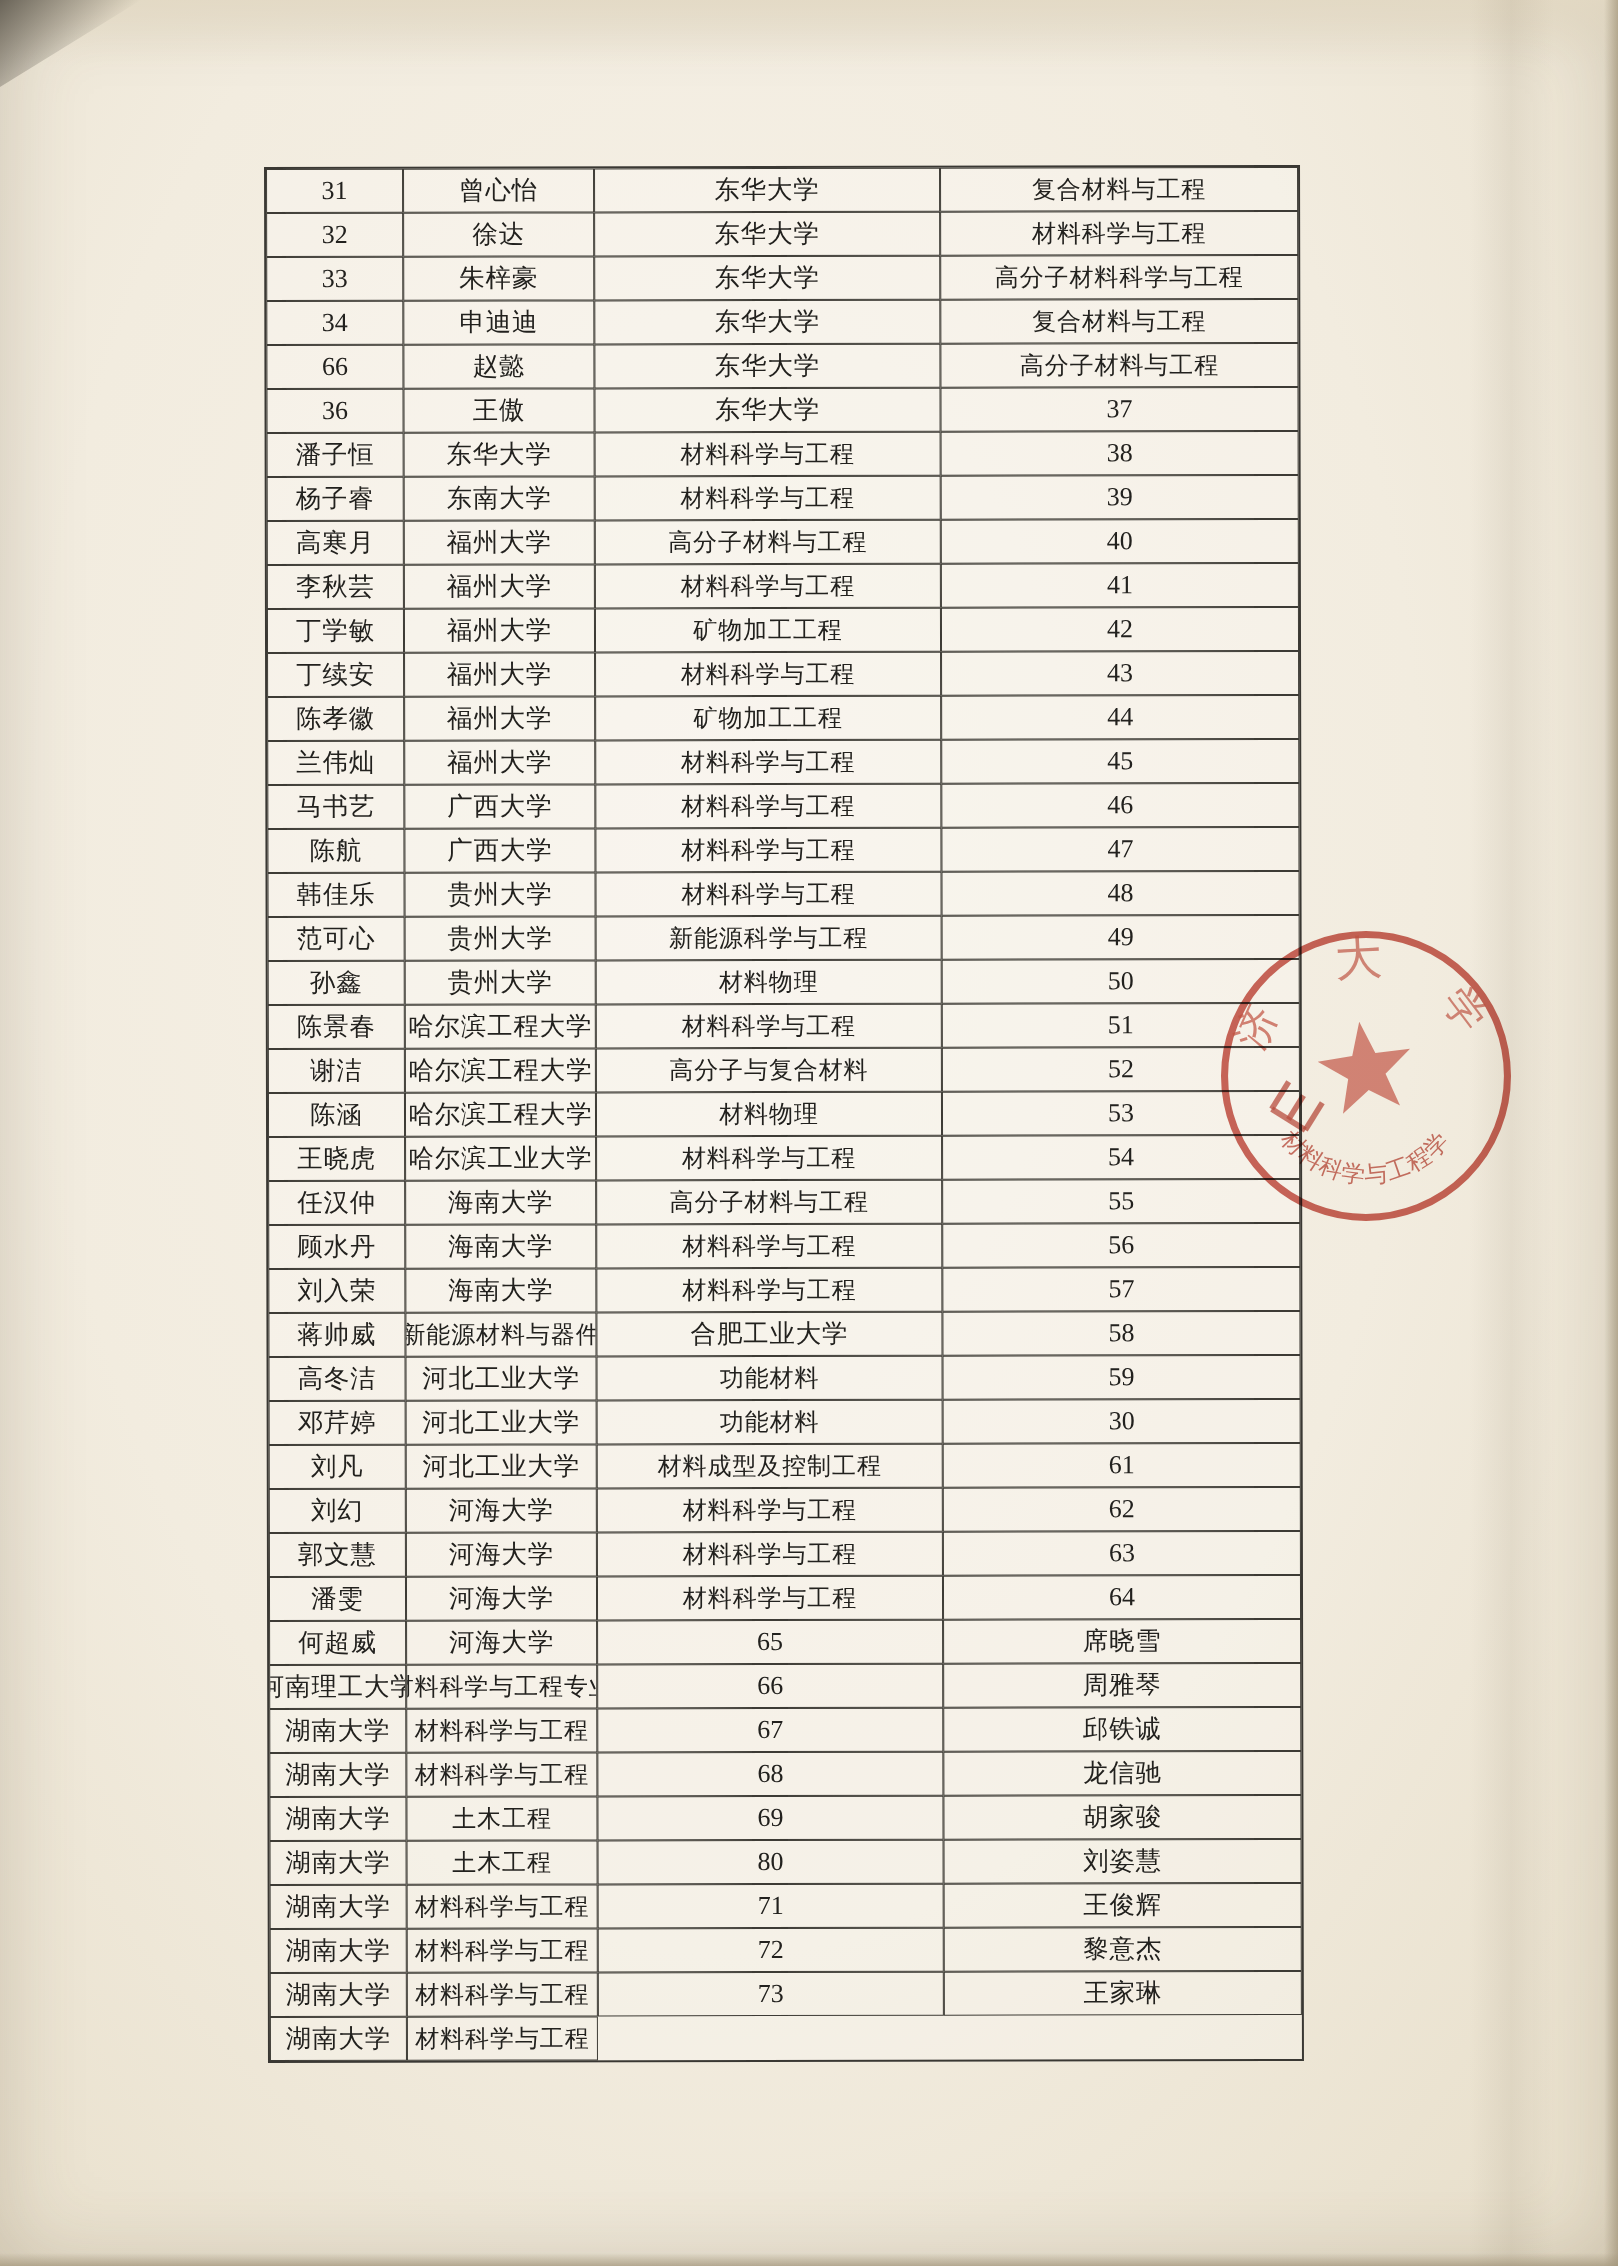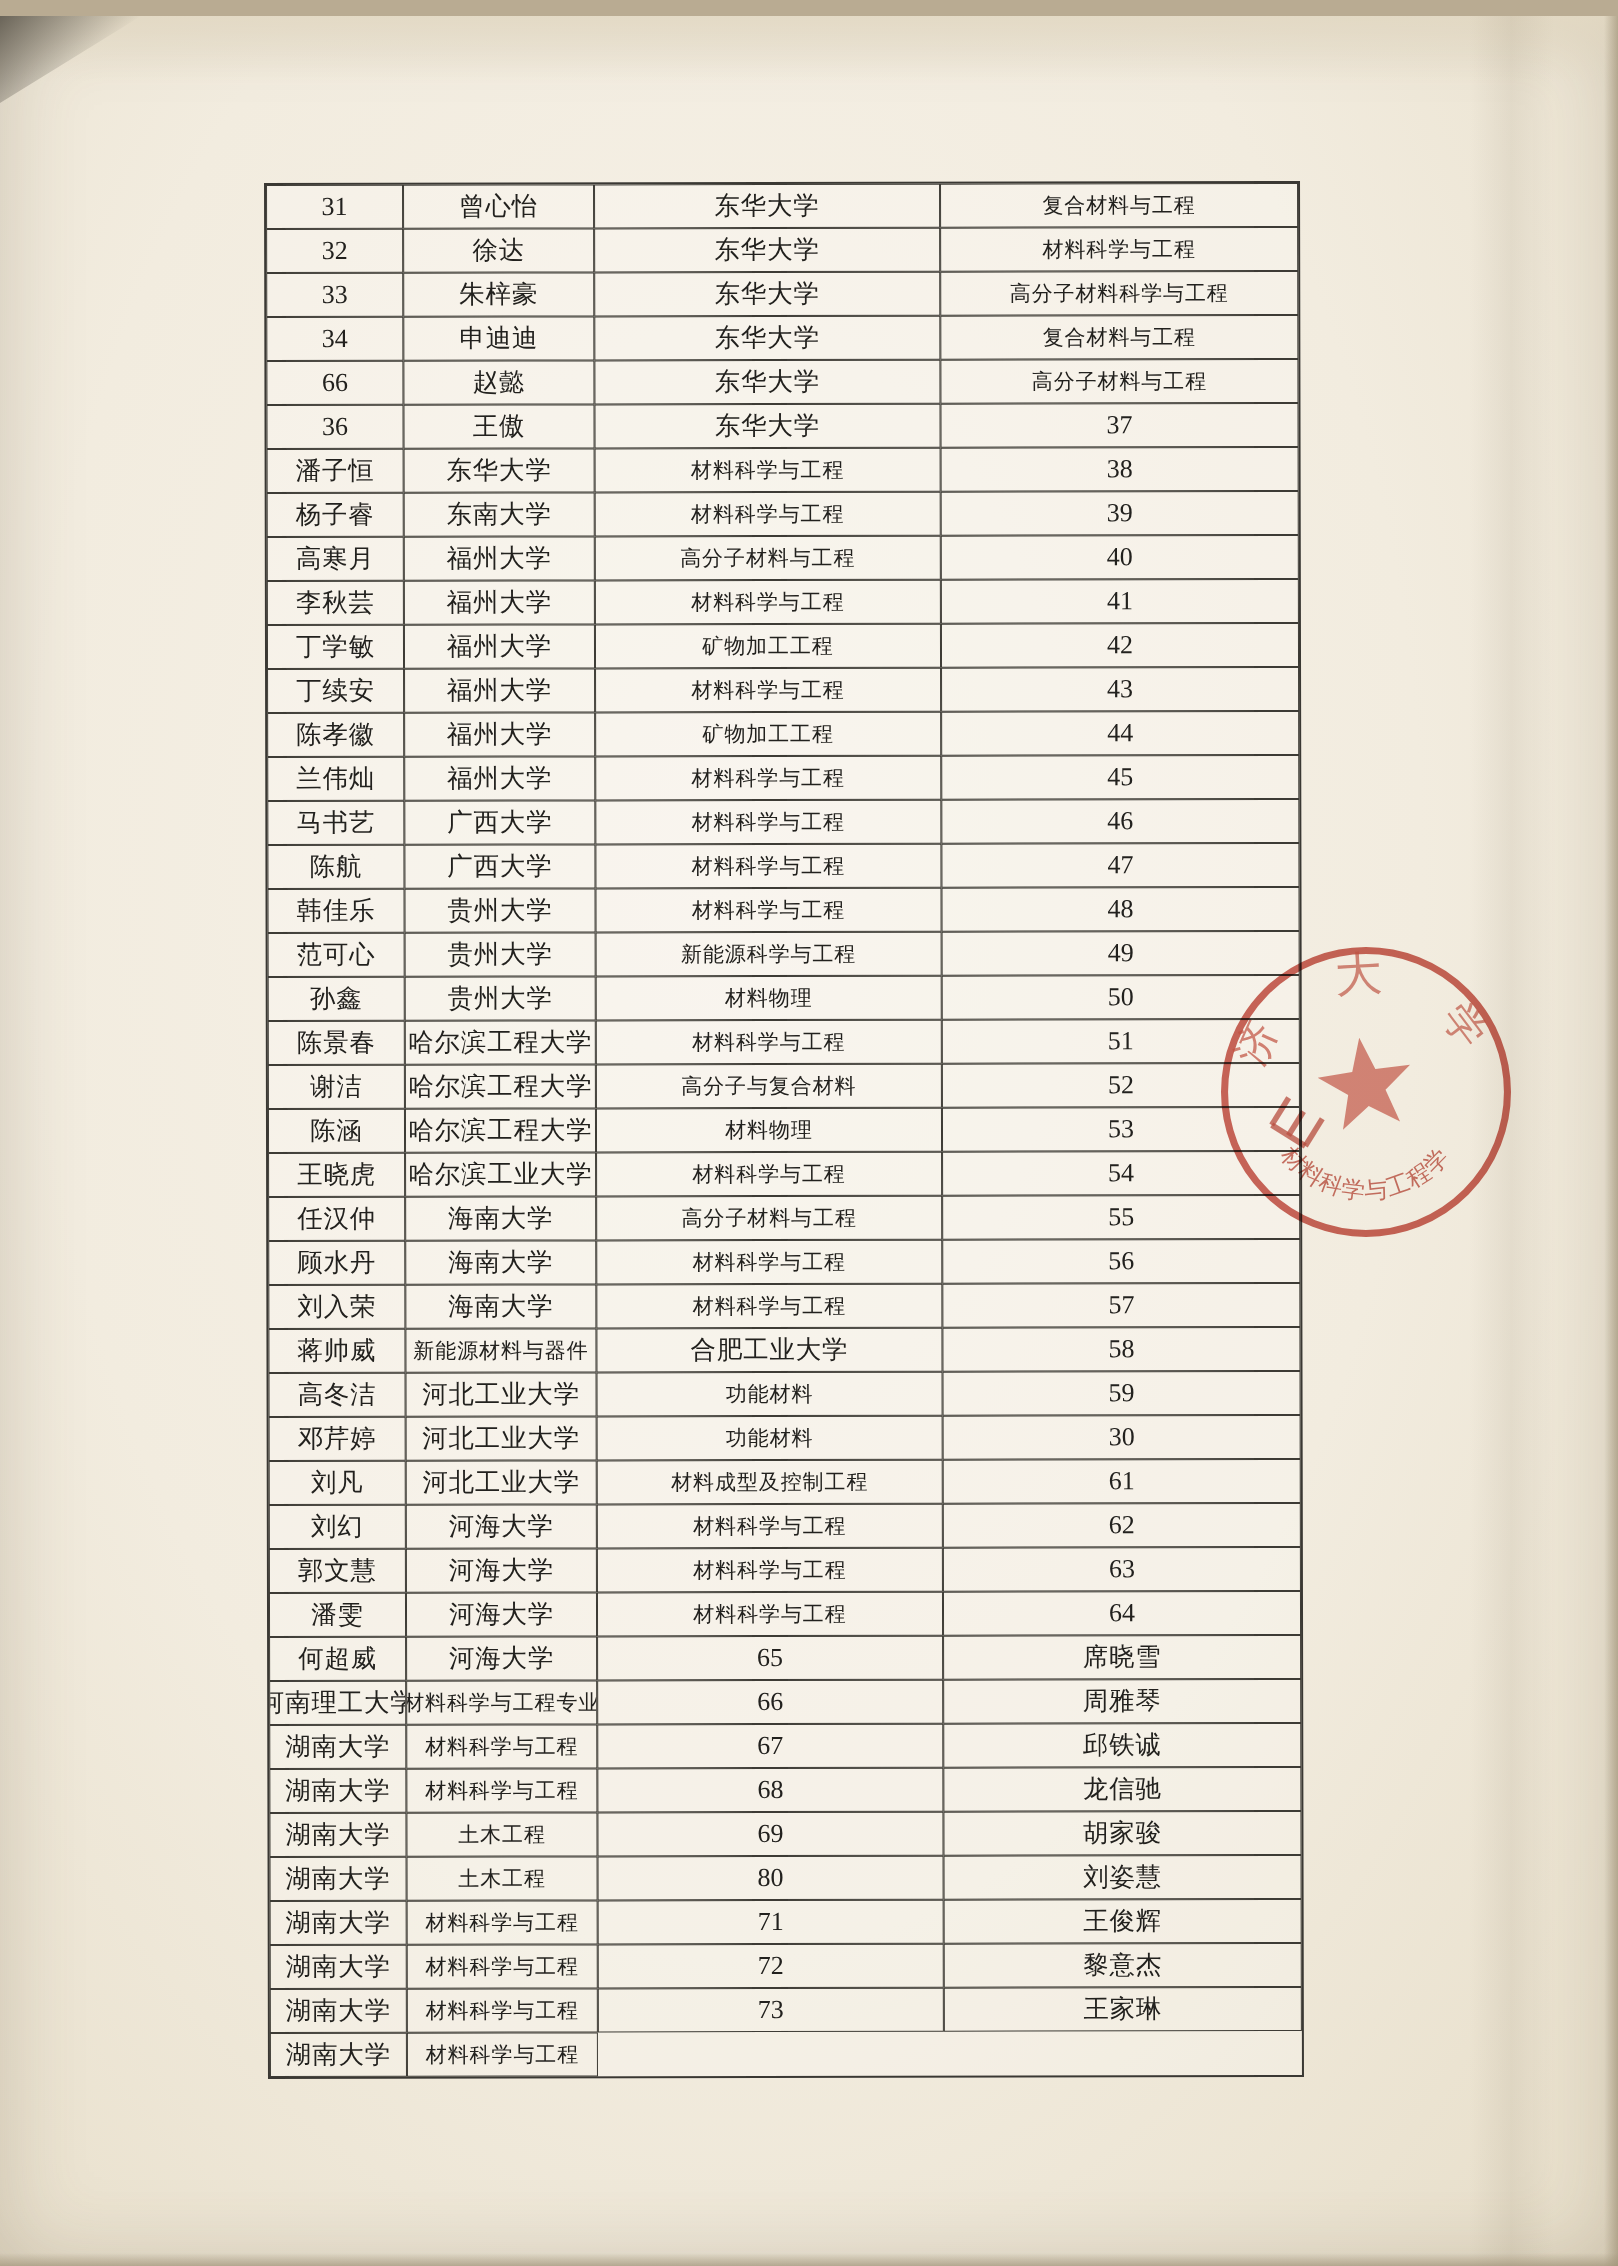--- a/index.html
+++ b/index.html
@@ -5,21 +5,20 @@
   html,body{margin:0;padding:0;}
   body{
     width:1619px;height:2266px;position:relative;overflow:hidden;
     background:#b9ab92;
     font-family:"Liberation Serif","DejaVu Serif",serif;
   }
   .paper{
     position:absolute;inset:0;
     background:radial-gradient(ellipse at 45% 38%, #f7f2e9 0%, #f2ecdf 55%, #e7dec9 100%);
     box-shadow: inset 0 0 85px rgba(90,75,50,.22);
-    margin-top: 16px;
   }
   .edge-right{
     position:absolute;top:0;right:0;width:15px;height:100%;
     background:linear-gradient(to left,#a2957a,rgba(162,149,122,0));
     opacity:.75;
   }
   .edge-bottom{
     position:absolute;left:0;bottom:0;width:100%;height:13px;
     background:linear-gradient(to top,#a2957a,rgba(162,149,122,0));
     opacity:.7;
@@ -52,21 +51,21 @@
   .cell{
     border:0.8px solid #3d3b35;
     display:flex;align-items:center;justify-content:center;
     color:#22211e;
     font-size:25.4px;
     letter-spacing:0.9px;
     white-space:nowrap;
     overflow:hidden;
   }
   .cell.c0{font-size:26px;letter-spacing:0;}
-  .cell.c3{font-size:21px;}
+  .cell.c3{font-size:24px;}
   
   .seal{
     position:absolute;left:1217px;top:927px;width:298px;height:298px;
     mix-blend-mode:multiply;opacity:.88;
     pointer-events:none;
   }
   .seal text{font-family:"Liberation Serif","DejaVu Serif",serif;}
 </style>
 </head>
 <body>

